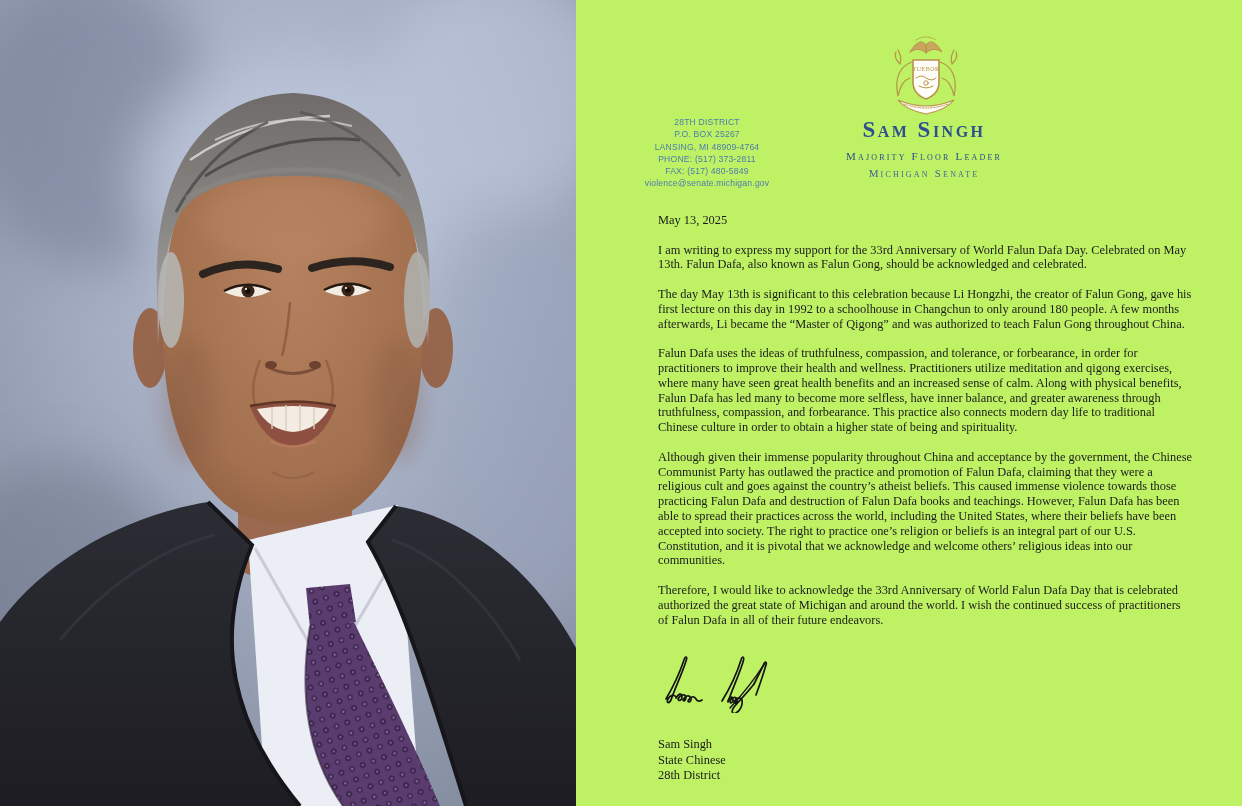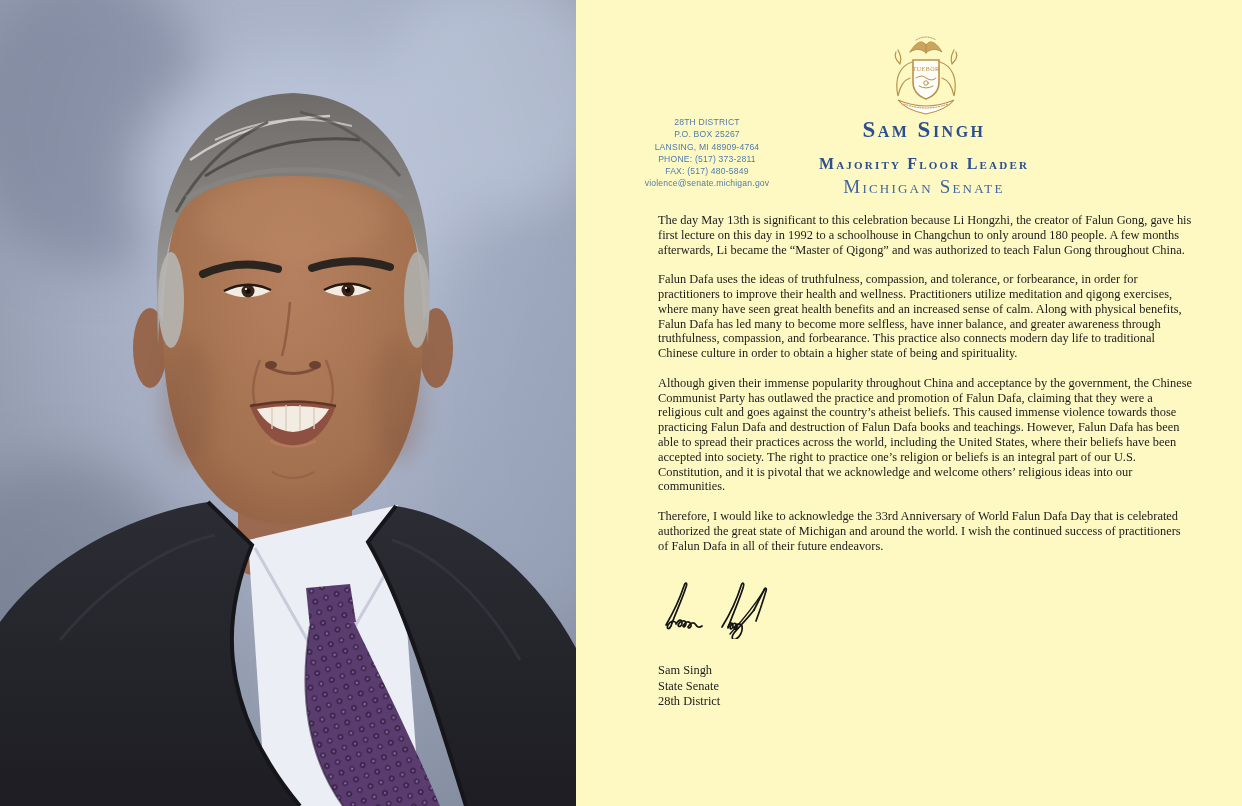--- a/index.html
+++ b/index.html
@@ -2,29 +2,29 @@
 <html><head>
 <meta charset="utf-8">
 <style>
   html,body{margin:0;padding:0;background:#000;}
   .stage{position:relative;width:1242px;height:806px;overflow:hidden;background:#fff;
          font-family:"Liberation Serif",serif;}
   
   .photo{position:absolute;left:0;top:0;width:576px;height:806px;}
   .photo svg{display:block;}
   
-  .letter{position:absolute;left:576px;top:0;width:666px;height:806px;background:#fef9c3;}
+  .letter{position:absolute;left:576px;top:0;width:666px;height:806px;background:#bef264;}
   .contact{position:absolute;left:38px;top:116px;width:186px;text-align:center;
            font-family:"Liberation Sans",sans-serif;font-size:8.6px;line-height:12.3px;
            color:#4d7cae;letter-spacing:.2px;}
   .seal{position:absolute;left:310px;top:34px;width:80px;height:86px;}
   .name-block{position:absolute;left:158px;top:117px;width:380px;text-align:center;color:#2b4f91;}
   .sen-name{font-size:23px;font-weight:bold;font-variant:small-caps;letter-spacing:2.5px;line-height:26px;}
-  .sen-title{font-size:16px;font-weight:bold;font-variant:small-caps;letter-spacing:2.2px;line-height:18px;margin-top:12px;}
-  .sen-org{font-size:19px;font-variant:small-caps;letter-spacing:2.2px;line-height:17px;margin-top:5px;color:#40649f;}
+  .sen-title{font-size:11px;font-weight:normal;font-variant:small-caps;letter-spacing:2.2px;line-height:18px;margin-top:4px;}
+  .sen-org{font-size:11px;font-variant:small-caps;letter-spacing:2.2px;line-height:17px;color:#40649f;}
   .body{position:absolute;left:82px;top:213px;width:536px;font-size:12.4px;line-height:14.8px;color:#1b1b1b;}
   .date{margin:0 0 30px 0;}
   .body p{margin:0 0 14.8px 0;}
   .signature{margin:24px 0 0 2px;width:130px;height:62px;}
   .signoff{margin-top:24px;line-height:15.3px;}
 </style>
 </head>
 <body>
 
 <div class="stage">
@@ -196,38 +196,40 @@
       </svg>
     </div>
 
     <div class="name-block">
       <div class="sen-name">Sam Singh</div>
       <div class="sen-title">Majority Floor Leader</div>
       <div class="sen-org">Michigan Senate</div>
     </div>
 
     <div class="body">
+      <p class="date">May 13, 2025</p>
+      <p>I am writing to express my support for the 33rd Anniversary of World Falun Dafa Day. Celebrated on May 13th. Falun Dafa, also known as Falun Gong, should be acknowledged and celebrated.</p>
       <p>The day May 13th is significant to this celebration because Li Hongzhi, the creator of Falun Gong, gave his first lecture on this day in 1992 to a schoolhouse in Changchun to only around 180 people. A few months afterwards, Li became the “Master of Qigong” and was authorized to teach Falun Gong throughout China.</p>
       <p>Falun Dafa uses the ideas of truthfulness, compassion, and tolerance, or forbearance, in order for practitioners to improve their health and wellness. Practitioners utilize meditation and qigong exercises, where many have seen great health benefits and an increased sense of calm. Along with physical benefits, Falun Dafa has led many to become more selfless, have inner balance, and greater awareness through truthfulness, compassion, and forbearance. This practice also connects modern day life to traditional Chinese culture in order to obtain a higher state of being and spirituality.</p>
       <p>Although given their immense popularity throughout China and acceptance by the government, the Chinese Communist Party has outlawed the practice and promotion of Falun Dafa, claiming that they were a religious cult and goes against the country’s atheist beliefs. This caused immense violence towards those practicing Falun Dafa and destruction of Falun Dafa books and teachings. However, Falun Dafa has been able to spread their practices across the world, including the United States, where their beliefs have been accepted into society. The right to practice one’s religion or beliefs is an integral part of our U.S. Constitution, and it is pivotal that we acknowledge and welcome others’ religious ideas into our communities.</p>
       <p>Therefore, I would like to acknowledge the 33rd Anniversary of World Falun Dafa Day that is celebrated authorized the great state of Michigan and around the world. I wish the continued success of practitioners of Falun Dafa in all of their future endeavors.</p>
 
       <div class="signature">
         <svg width="130" height="62" viewBox="0 0 130 62">
           <g stroke="#141414" stroke-width="1.7" fill="none" stroke-linecap="round" stroke-linejoin="round">
             <path d="M6,48 C13,36 20,21 24,9 C25,5 28,5 26,10 C22,23 15,37 11,49 C9,53 6,52 8,48 C10,44 14,43 16,46"></path>
             <path d="M16,47 C19,42 22,42 22,46 C22,49 19,51 18,48 C20,44 25,42 26,46 C26,49 24,51 23,49 C25,45 29,43 31,47 C32,50 29,52 28,50 C30,46 34,44 36,48 C37,50 39,51 42,49"></path>
             <path d="M62,50 C70,37 77,22 81,9 C82,5 85,5 83,11 C79,24 72,39 68,51"></path>
             <path d="M68,50 C70,45 73,45 73,49 C73,52 70,53 70,50 C72,46 76,45 77,49 C77,52 75,53 74,51 C76,47 80,45 82,49 C83,54 80,60 76,62 C72,64 71,60 74,56 C79,50 88,41 94,33"></path>
             <path d="M70,57 C82,44 96,26 105,12" stroke-width="1.4"></path>
             <path d="M94,33 C97,27 101,19 104,13 C105,10 107,11 106,14 C103,24 99,36 96,44"></path>
           </g>
         </svg>
       </div>
 
       <div class="signoff">
         <div>Sam Singh</div>
-        <div>State Senate</div>
+        <div>State Chinese</div>
         <div>28th District</div>
       </div>
     </div>
   </div>
 </div>
 
 </body></html>

